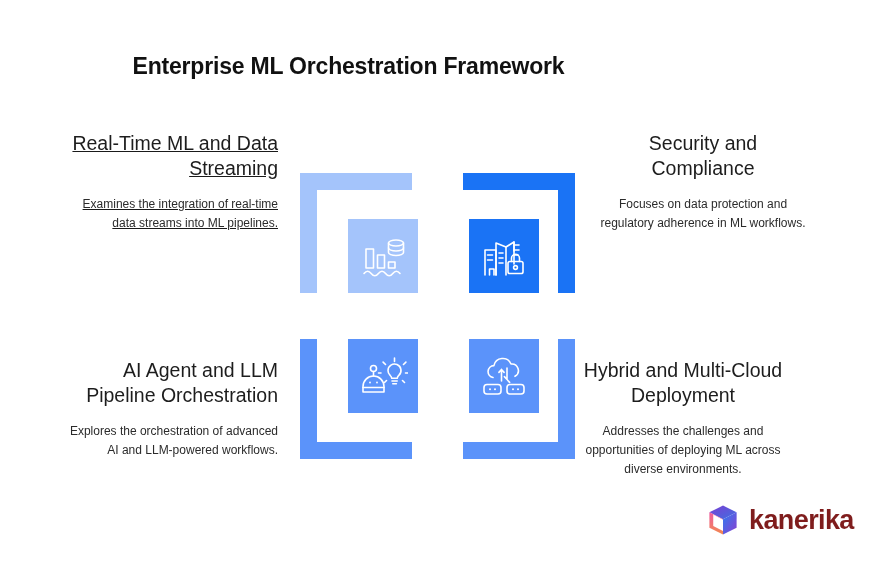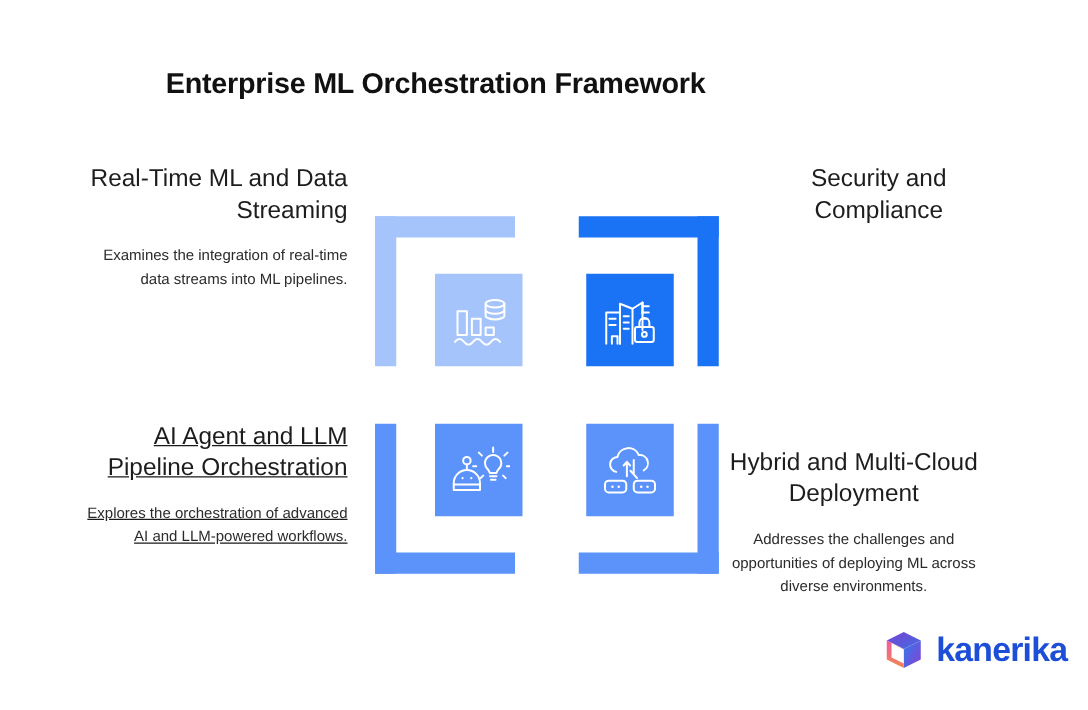--- a/index.html
+++ b/index.html
@@ -44,23 +44,23 @@
   .txt-block .body {
     font-size: 12px;
     font-weight: 400;
     line-height: 19px;
     color: #2b2b2b;
     margin: 14px 0 0 0;
   }
   .align-right { text-align: right; }
   .align-left  { text-align: center; }
 
-  #block-tl { left: 64px;  top: 131px; }
+  #block-tl { left: 64px;  top: 131px; text-decoration: underline; }
   #block-tr { left: 596px; top: 131px; }
-  #block-bl { left: 64px;  top: 337px; text-decoration: underline; }
+  #block-bl { left: 64px;  top: 358px; }
   #block-br { left: 576px; top: 358px; }
 
   
   .unit {
     position: absolute;
     width: 118px;
     height: 126px;
   }
   #unit-tl { left: 300px; top: 173px; }
   #unit-tr { left: 457px; top: 173px; }
@@ -101,37 +101,38 @@
     left: 706px;
     top: 503px;
     display: flex;
     align-items: center;
     gap: 9px;
   }
   .logo-mark { width: 34px; height: 34px; display: block; }
   .logo-text {
     font-size: 27px;
     font-weight: bold;
-    color: #1d4ed8;
+    color: #7f1d1d;
     letter-spacing: -0.6px;
     line-height: 1;
   }
 </style>
 </head>
 <body style="background: rgb(255, 255, 255);">
 
 <div class="page-title">Enterprise ML Orchestration Framework</div>
 
 <div class="txt-block align-right" id="block-tl">
   <p class="heading">Real-Time ML and Data Streaming</p>
   <p class="body">Examines the integration of real-time data streams into ML pipelines.</p>
 </div>
 
 <div class="txt-block align-left" id="block-tr">
   <p class="heading">Security and Compliance</p>
+  <p class="body">Focuses on data protection and regulatory adherence in ML workflows.</p>
 </div>
 
 <div class="txt-block align-right" id="block-bl">
   <p class="heading">AI Agent and LLM Pipeline Orchestration</p>
   <p class="body">Explores the orchestration of advanced AI and LLM-powered workflows.</p>
 </div>
 
 <div class="txt-block align-left" id="block-br">
   <p class="heading">Hybrid and Multi-Cloud Deployment</p>
   <p class="body">Addresses the challenges and opportunities of deploying ML across diverse environments.</p>

